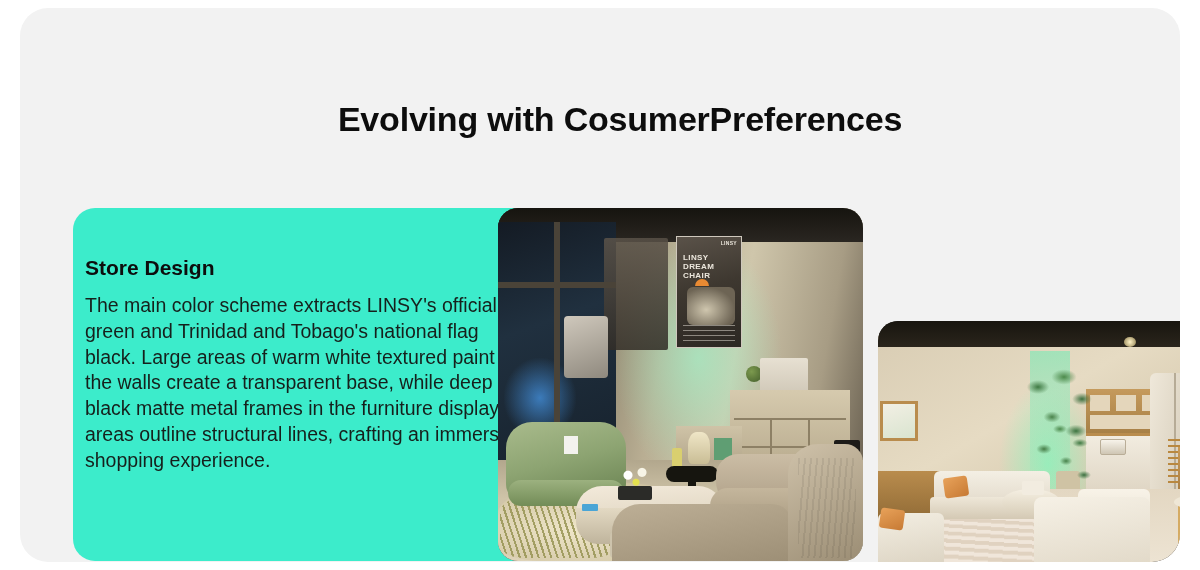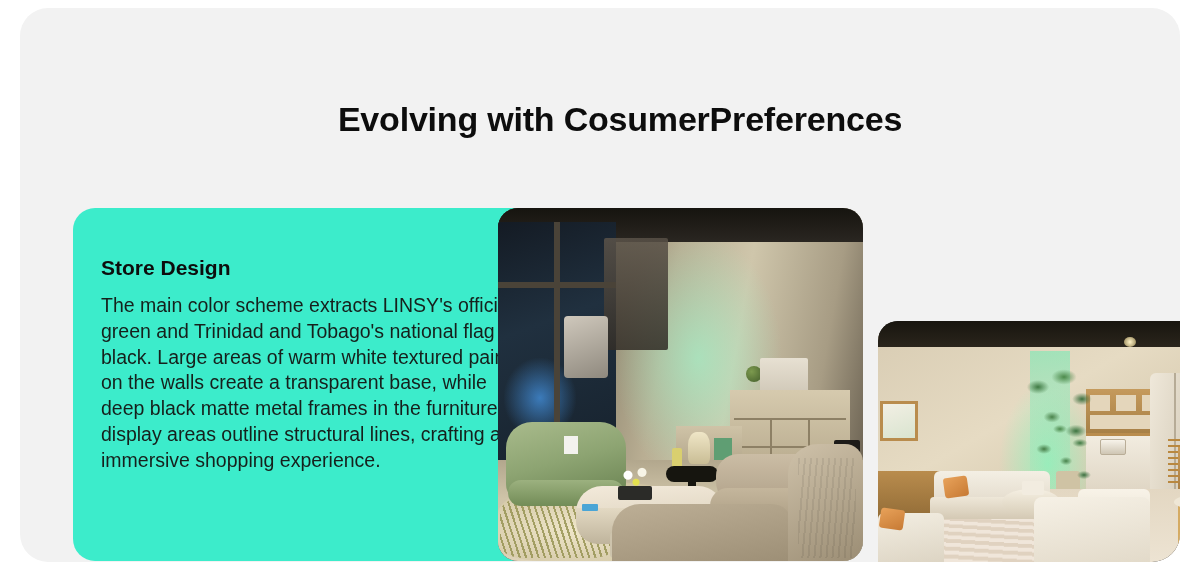--- a/index.html
+++ b/index.html
@@ -14,21 +14,21 @@
 
   .page-title{
     position:absolute;left:0;top:92px;width:1200px;text-align:center;
     font-size:34px;font-weight:bold;color:#0d0d0d;letter-spacing:-0.2px;
   }
 
   
   .info-card{
     position:absolute;left:53px;top:200px;width:475px;height:353px;
     background:#3ceccb;border-radius:22px;overflow:hidden;
-    box-sizing:border-box;padding:48px 24px 10px 28px;
+    box-sizing:border-box;padding:48px 24px 10px 12px;
   }
   .info-card h2{
     margin:0 0 13px 0;font-size:21px;font-weight:bold;color:#0d0d0d;
   }
   .info-card p{
     margin:0;font-size:19.5px;line-height:25.8px;color:#16201c;
     white-space:pre-line;
   }
 
   
@@ -212,20 +212,31 @@
     <div class="photo photo-center">
       <div class="ph c-wall"></div>
       <div class="ph c-ceil"></div>
       <div class="ph c-glass"></div>
       <div class="ph c-glass-glow"></div>
       <div class="ph c-poster"></div>
       <div class="ph c-glass-img"></div>
       <div class="ph c-mull-v"></div>
       <div class="ph c-mull-h"></div>
 
+      <div class="ph c-ban">
+        <div class="c-ban-logo">LINSY</div>
+        <div class="c-ban-txt">
+          <div>LINSY</div>
+          <div>DREAM</div>
+          <div>CHAIR</div>
+        </div>
+        <div class="c-ban-chair"></div>
+        <div class="c-ban-lamp"></div>
+        <div class="c-ban-bul"></div>
+      </div>
 
       <div class="ph c-cactus"></div>
       <div class="ph c-plantfrm">
         
       </div>
       <div class="ph c-shelf">
         <div class="c-shelf-in" style="left:4px;top:28px;width:112px;height:2px"></div>
         <div class="c-shelf-in" style="left:4px;top:56px;width:112px;height:2px"></div>
         <div class="c-shelf-in" style="left:40px;top:28px;width:2px;height:56px"></div>
         <div class="c-shelf-in" style="left:78px;top:28px;width:2px;height:56px"></div>

